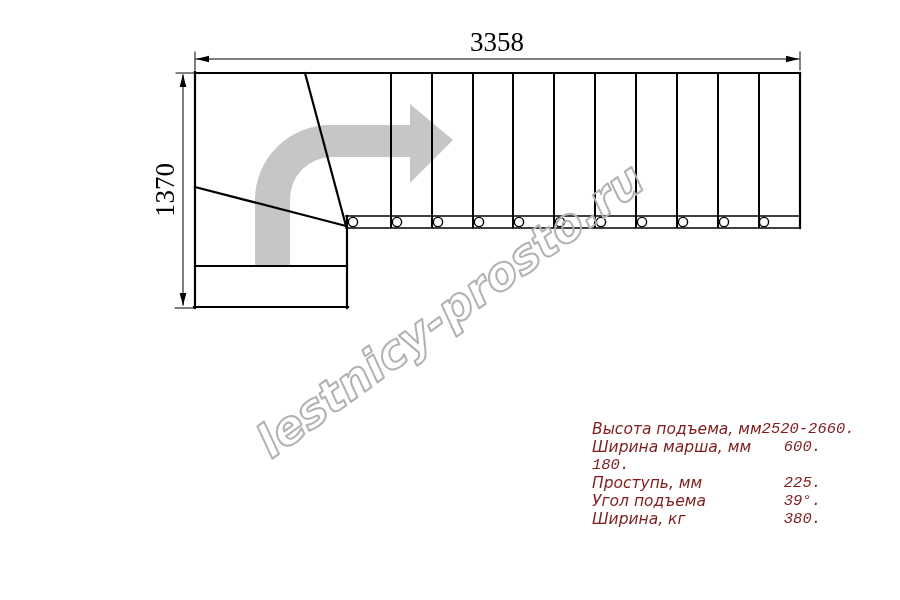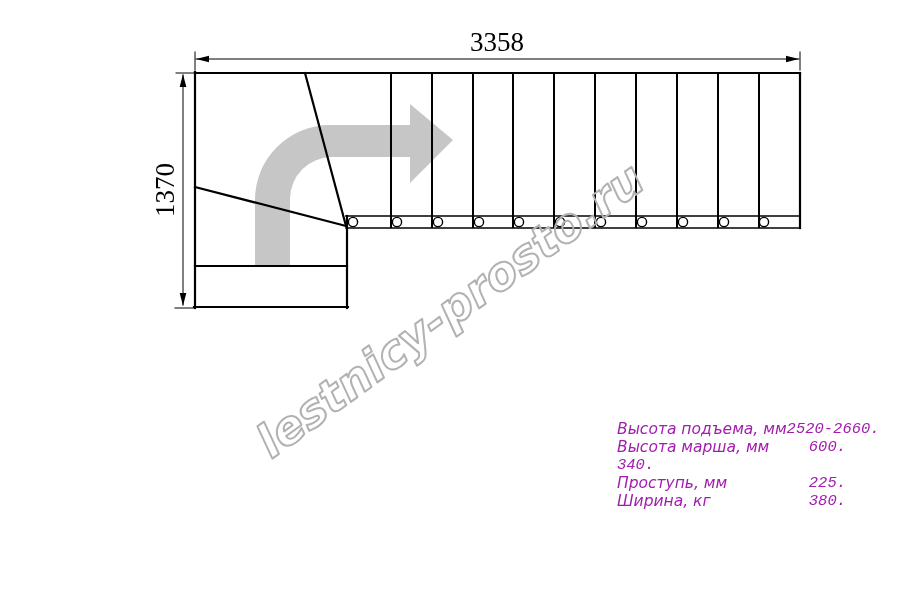--- a/index.html
+++ b/index.html
@@ -16,22 +16,22 @@
   .dim-text{
     font-family:"Liberation Serif","DejaVu Serif",serif;
     font-size:27px;fill:#000;
   }
   .watermark-text{
     font-family:"DejaVu Sans",sans-serif;
     font-weight:bold;font-style:italic;font-size:46px;
     fill:none;stroke-width:2px;stroke-linejoin:round;
   }
   .specs{
-    position:absolute;left:617px;top:420px;width:229px;
-    font-style:italic;font-size:15.5px;line-height:18px;color:#a21caf;
+    position:absolute;left:592px;top:420px;width:229px;
+    font-style:italic;font-size:15.5px;line-height:18px;color:#7f1d1d;
     font-family:"DejaVu Sans",sans-serif;
   }
   .spec-row{display:flex;justify-content:space-between;}
   .spec-label{white-space:nowrap;}
   .spec-value{text-align:right;white-space:nowrap;font-family:Liberation Mono, monospace;}
 </style>
 </head>
 <body>
 
 <div class="canvas">
@@ -102,28 +102,32 @@
 
     <text class="watermark-text" x="450" y="326" text-anchor="middle" transform="rotate(-36 450 310)" textLength="465" lengthAdjust="spacingAndGlyphs" stroke="#b2b2b2">lestnicy-prosto.ru</text>
   </svg>
 
   <div class="specs">
     <div class="spec-row">
       <span class="spec-label">Высота подъема, мм</span>
       <span class="spec-value">2520-2660.</span>
     </div>
     <div class="spec-row">
-      <span class="spec-label">Высота марша, мм</span>
+      <span class="spec-label">Ширина марша, мм</span>
       <span class="spec-value">600.</span>
     </div>
     <div class="spec-row">
-      <span class="spec-value">340.</span>
+      <span class="spec-value">180.</span>
     </div>
     <div class="spec-row">
       <span class="spec-label">Проступь, мм</span>
       <span class="spec-value">225.</span>
+    </div>
+    <div class="spec-row">
+      <span class="spec-label">Угол подъема</span>
+      <span class="spec-value">39°.</span>
     </div>
     <div class="spec-row">
       <span class="spec-label">Ширина, кг</span>
       <span class="spec-value">380.</span>
     </div>
   </div>
 </div>
 
 </body></html>

